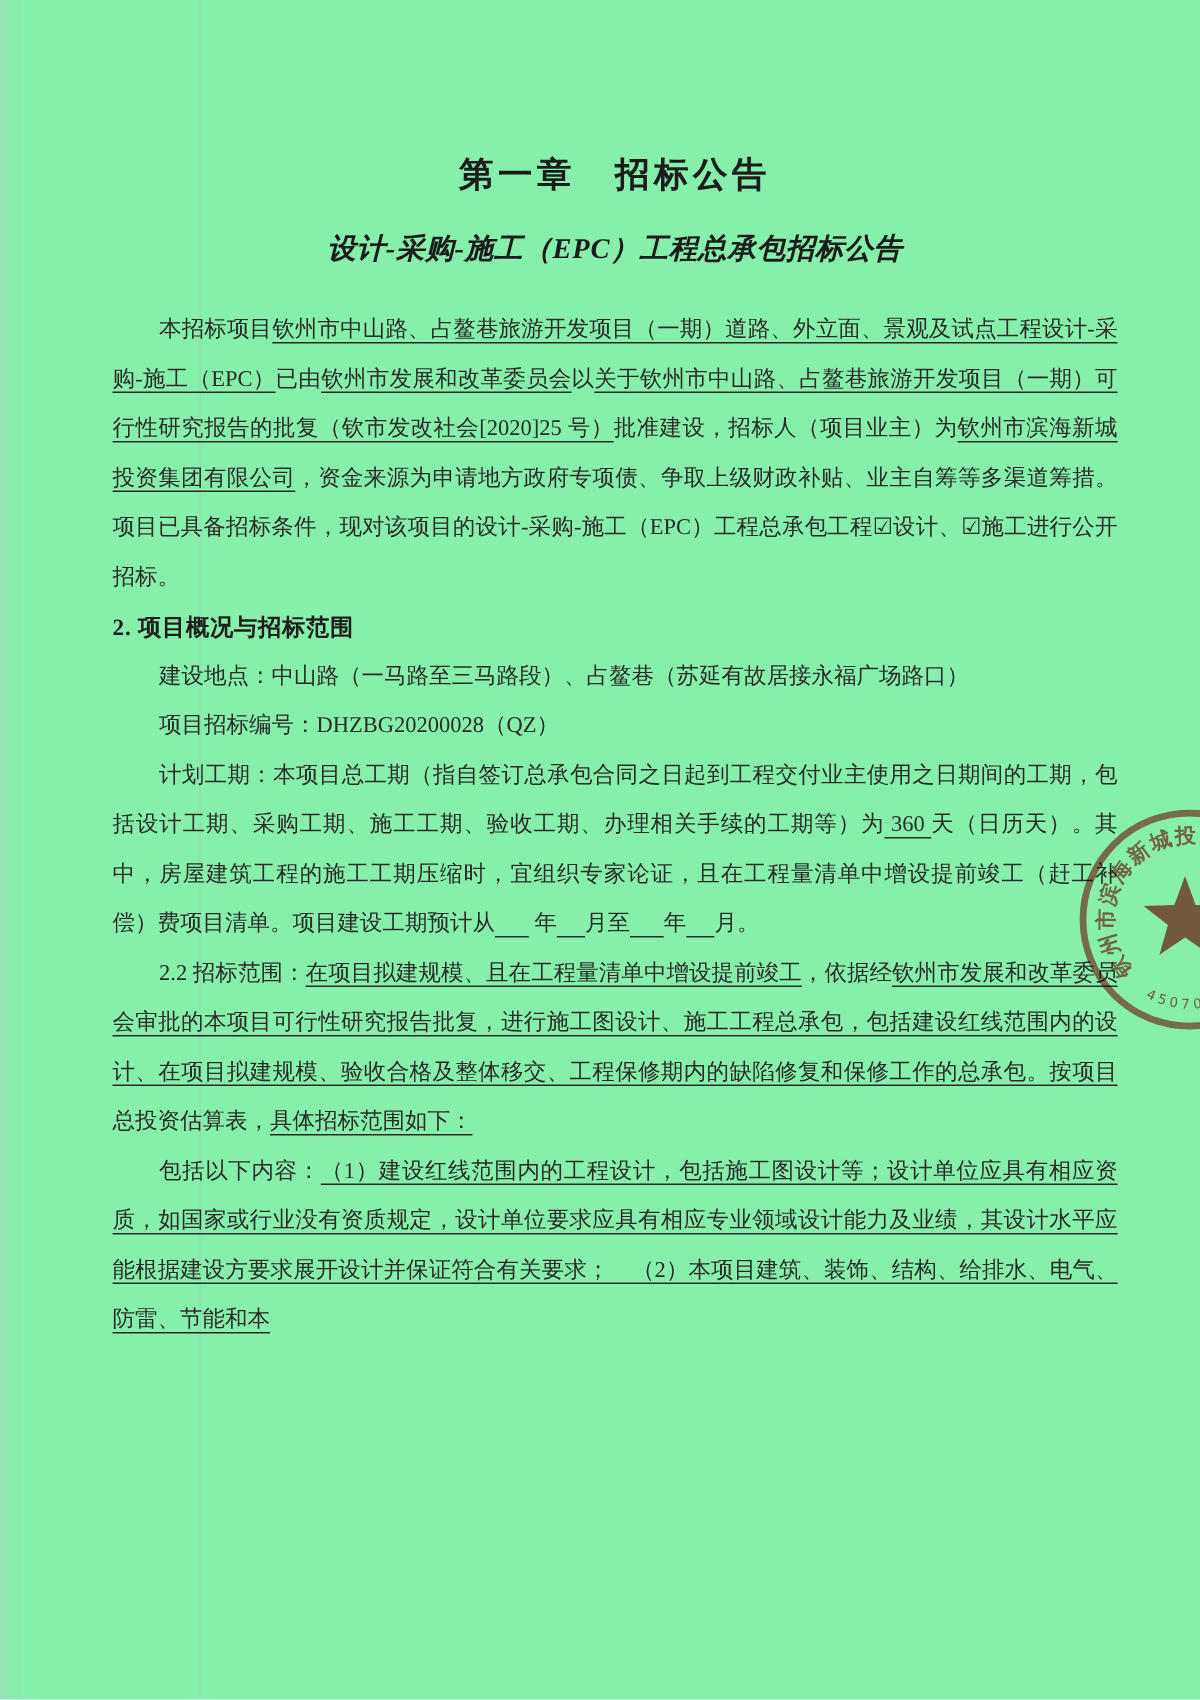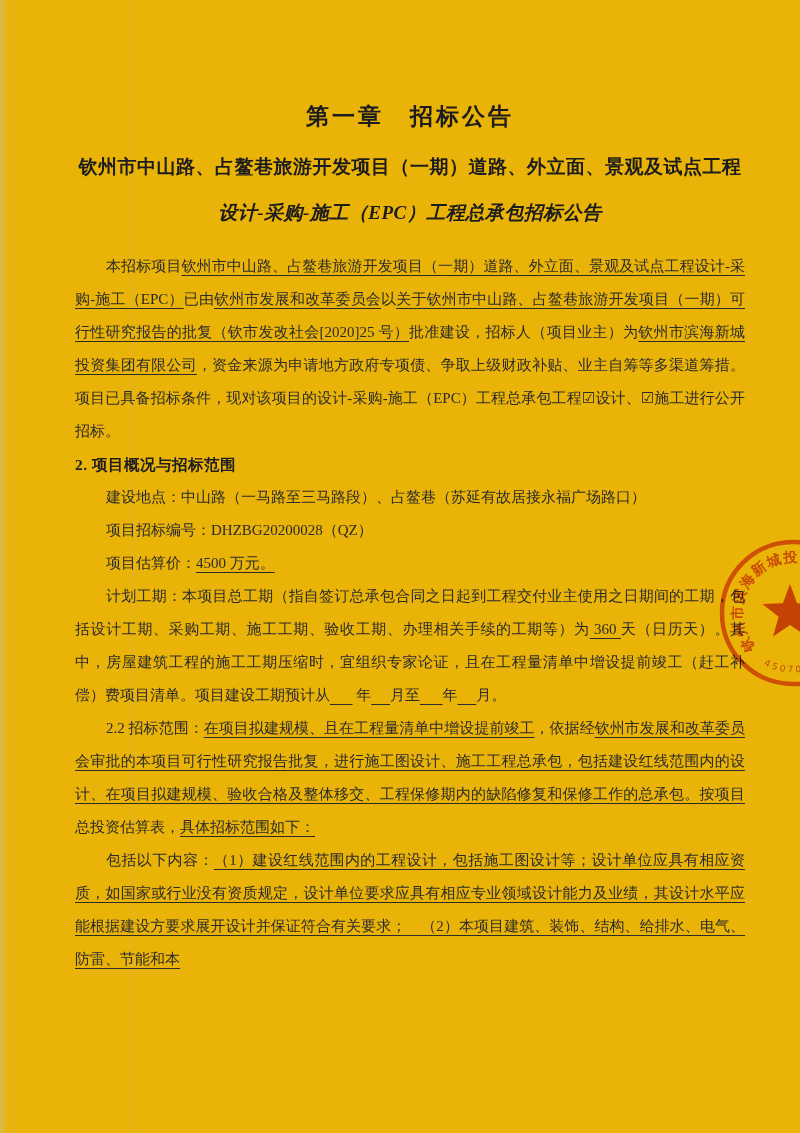--- a/index.html
+++ b/index.html
@@ -1,19 +1,19 @@
 <!DOCTYPE html>
 <html><head>
 <meta charset="utf-8">
 <style>
   html,body{margin:0;padding:0;background:#ffffff;}
   .page{
     position:relative;
     width:800px;height:1133px;
-    background:#eab308;
+    background:#86efac;
     overflow:hidden;
     font-family:"Liberation Serif","DejaVu Serif",serif;
     color:#262626;
   }
   .inner{
     position:absolute;left:75px;top:100px;width:670px;
   }
   .chapter-title{
     font-size:23px;font-weight:700;text-align:center;
     line-height:34px;margin:0 0 10px 0;letter-spacing:3px;color:#1c1c1c;
@@ -57,28 +57,26 @@
 </head>
 <body>
 
 <div class="page">
   <div class="scan-edge"></div>
   <div class="scan-line-a"></div>
   <div class="scan-line-b"></div>
 
   <div class="inner">
     <h1 class="chapter-title">第一章　招标公告</h1>
-    <h2 class="doc-title">钦州市中山路、占鳌巷旅游开发项目（一期）道路、外立面、景观及试点工程</h2>
     <h2 class="doc-title last">设计-采购-施工（EPC）工程总承包招标公告</h2>
     <div id="content">
         <p class="para"><span>本招标项目</span><span class="u">钦州市中山路、占鳌巷旅游开发项目（一期）道路、外立面、景观及试点工程设计-采购-施工（EPC）</span><span>已由</span><span class="u">钦州市发展和改革委员会</span><span>以</span><span class="u">关于钦州市中山路、占鳌巷旅游开发项目（一期）可行性研究报告的批复（钦市发改社会[2020]25 号）</span><span>批准建设，招标人（项目业主）为</span><span class="u">钦州市滨海新城投资集团有限公司</span><span>，资金来源为申请地方政府专项债、争取上级财政补贴、业主自筹等多渠道筹措。项目已具备招标条件，现对该项目的设计-采购-施工（EPC）工程总承包工程☑设计、☑施工进行公开招标。</span></p>
         <div class="sec-heading">2. 项目概况与招标范围</div>
         <p class="para"><span>建设地点：中山路（一马路至三马路段）、占鳌巷（苏延有故居接永福广场路口）</span></p>
         <p class="para"><span>项目招标编号：DHZBG20200028（QZ）</span></p>
-        <p class="para"><span>项目估算价：</span><span class="u">4500 万元。</span></p>
         <p class="para"><span>计划工期：本项目总工期（指自签订总承包合同之日起到工程交付业主使用之日期间的工期，包括设计工期、采购工期、施工工期、验收工期、办理相关手续的工期等）为</span><span class="u">&nbsp;360&nbsp;</span><span>天（日历天）。其中，房屋建筑工程的施工工期压缩时，宜组织专家论证，且在工程量清单中增设提前竣工（赶工补偿）费项目清单。项目建设工期预计从</span><span class="u">&nbsp;&nbsp;&nbsp;&nbsp;&nbsp;&nbsp;</span><span> 年</span><span class="u">&nbsp;&nbsp;&nbsp;&nbsp;&nbsp;</span><span>月至</span><span class="u">&nbsp;&nbsp;&nbsp;&nbsp;&nbsp;&nbsp;</span><span>年</span><span class="u">&nbsp;&nbsp;&nbsp;&nbsp;&nbsp;</span><span>月。</span></p>
         <p class="para"><span>2.2 招标范围：</span><span class="u">在项目拟建规模、且在工程量清单中增设提前竣工</span><span>，依据经</span><span class="u">钦州市发展和改革委员会审批的本项目可行性研究报告批复，进行施工图设计、施工工程总承包，包括建设红线范围内的设计、在项目拟建规模、验收合格及整体移交、工程保修期内的缺陷修复和保修工作的总承包。按项目</span><span>总投资估算表，</span><span class="u">具体招标范围如下：</span></p>
         <p class="para"><span>包括以下内容：</span><span class="u">（1）建设红线范围内的工程设计，包括施工图设计等；设计单位应具有相应资质，如国家或行业没有资质规定，设计单位要求应具有相应专业领域设计能力及业绩，其设计水平应能根据建设方要求展开设计并保证符合有关要求；　（2）本项目建筑、装饰、结构、给排水、电气、防雷、节能和本</span></p>
       </div>
   </div>
 
   <svg class="seal" viewBox="0 0 170 190">
     <circle cx="93" cy="95" r="71" fill="none" stroke="#db5953" stroke-width="4.5"></circle>
     <polygon points="90,66 97.1,85.3 117.6,86 101.4,98.7 107,118.5 90,107 73,118.5 78.6,98.7 62.4,86 82.9,85.3" fill="#cf423e"></polygon>
     <defs>

